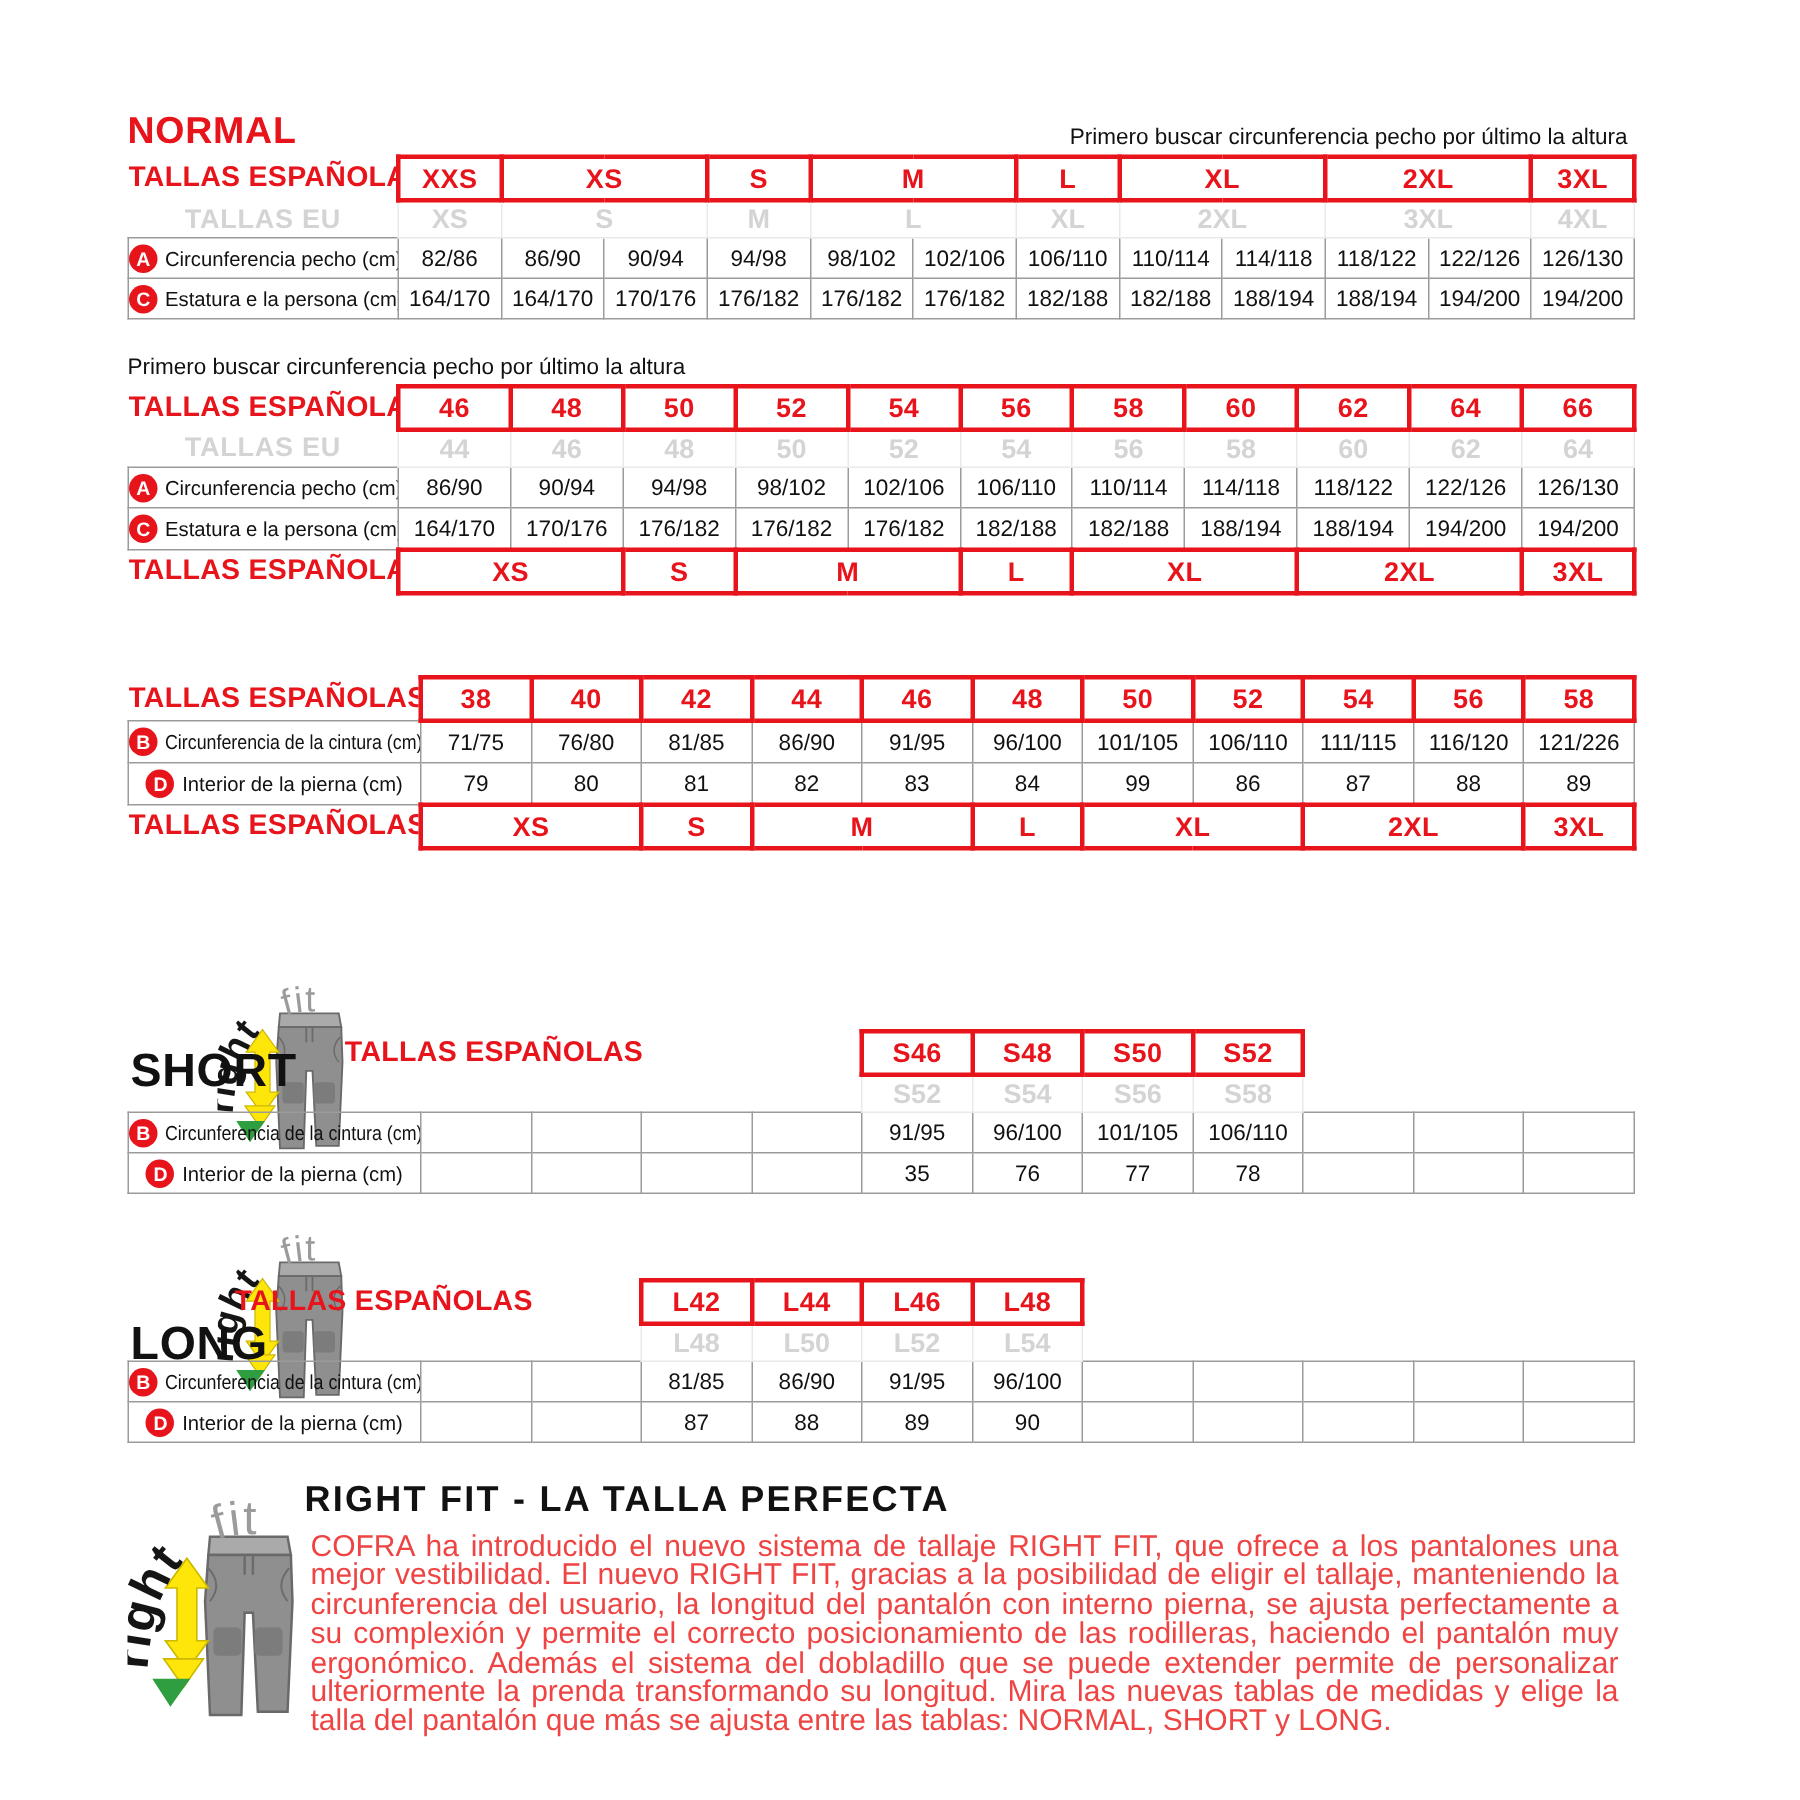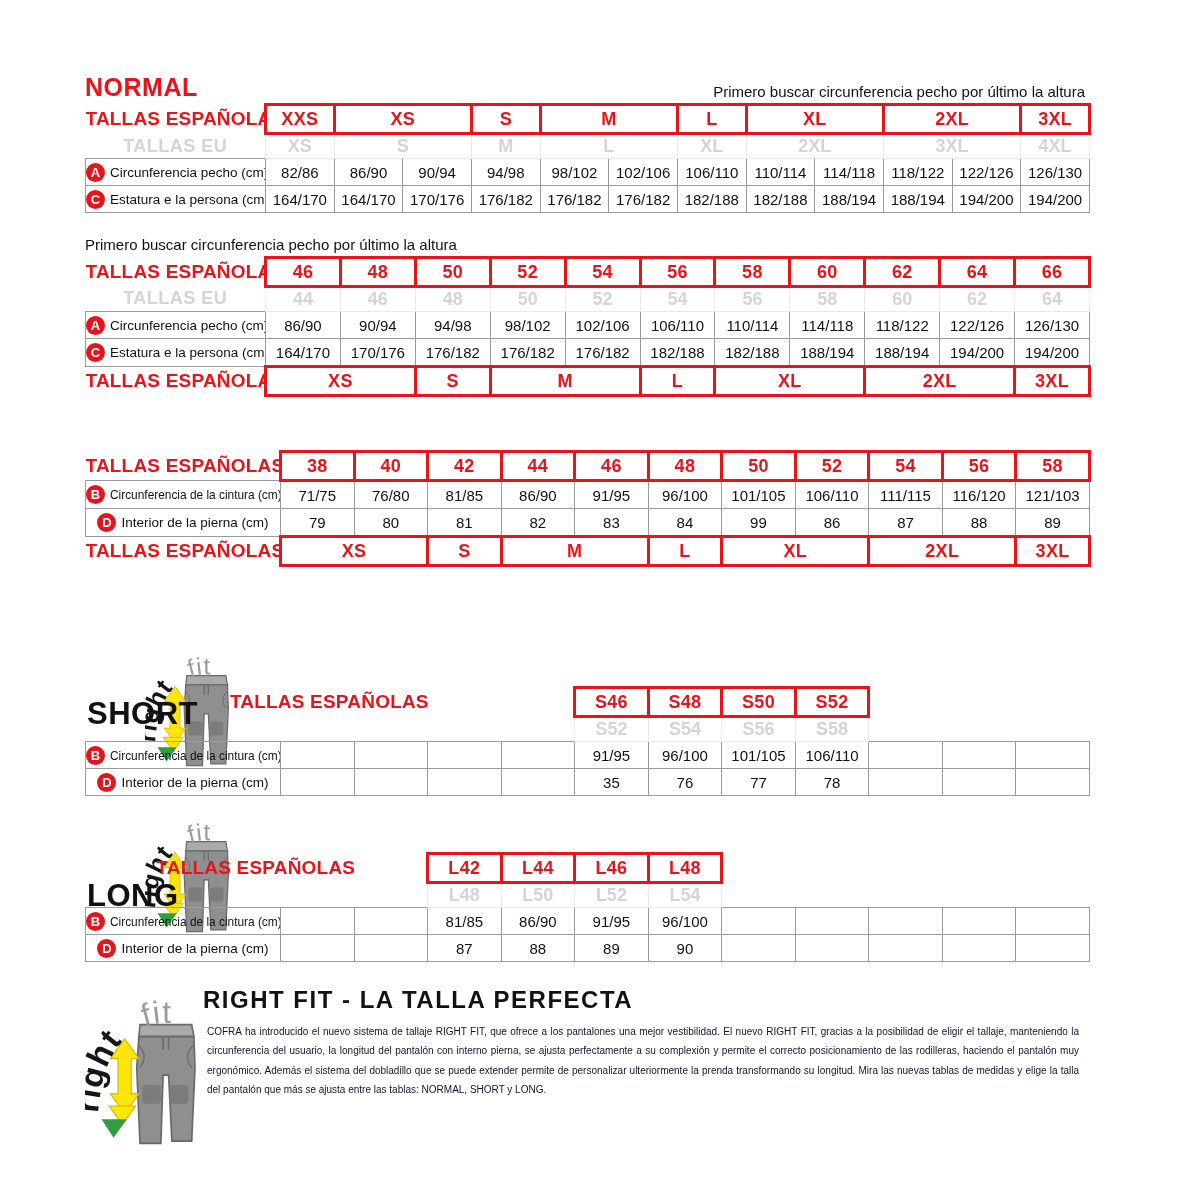--- a/index.html
+++ b/index.html
@@ -34,21 +34,21 @@
   .fit-section{height:142px;}
   .fit-logo{position:absolute;left:60px;top:-4px;width:100px;height:121px;}
   .fit-word{position:absolute;left:2px;font-size:31px;font-weight:bold;color:#111;letter-spacing:.5px;white-space:nowrap;}
   #sec-short .fit-word{top:44px;}
   #sec-long .fit-word{top:60px;text-align:right;}
   .fit-mount{position:absolute;left:0;top:34px;width:1004px;}
 
   #sec-rightfit{height:170px;}
   .rf-logo{position:absolute;left:0;top:2px;width:132px;height:160px;}
   .rf-title{position:absolute;left:118px;top:0;margin:0;font-size:24px;font-weight:bold;color:#121212;letter-spacing:1.5px;white-space:nowrap;}
-  .rf-body{position:absolute;left:122px;top:36px;width:872px;margin:0;font-size:10px;line-height:19.4px;color:#0f172a;text-align:justify;}
+  .rf-body{position:absolute;left:122px;top:36px;width:872px;margin:0;font-size:20px;line-height:19.4px;color:#ef4444;text-align:justify;}
 </style>
 </head>
 <body>
 
 <div class="page">
 
   <section id="sec-camisa" style="top:74px">
     <div class="sec-head">
       <h2 class="sec-title">NORMAL</h2>
       <div class="sec-note">Primero buscar circunferencia pecho por último la altura</div>
@@ -257,21 +257,21 @@
               <td class="cell">71/75</td>
               <td class="cell">76/80</td>
               <td class="cell">81/85</td>
               <td class="cell">86/90</td>
               <td class="cell">91/95</td>
               <td class="cell">96/100</td>
               <td class="cell">101/105</td>
               <td class="cell">106/110</td>
               <td class="cell">111/115</td>
               <td class="cell">116/120</td>
-              <td class="cell">121/103</td>
+              <td class="cell">121/226</td>
             </tr>
             <tr>
               <td class="row-lbl"><span class="badge">D</span><span class="lbl-txt">Interior de la pierna (cm)</span></td>
               <td class="cell">79</td>
               <td class="cell">80</td>
               <td class="cell">81</td>
               <td class="cell">82</td>
               <td class="cell">83</td>
               <td class="cell">84</td>
               <td class="cell">99</td>

